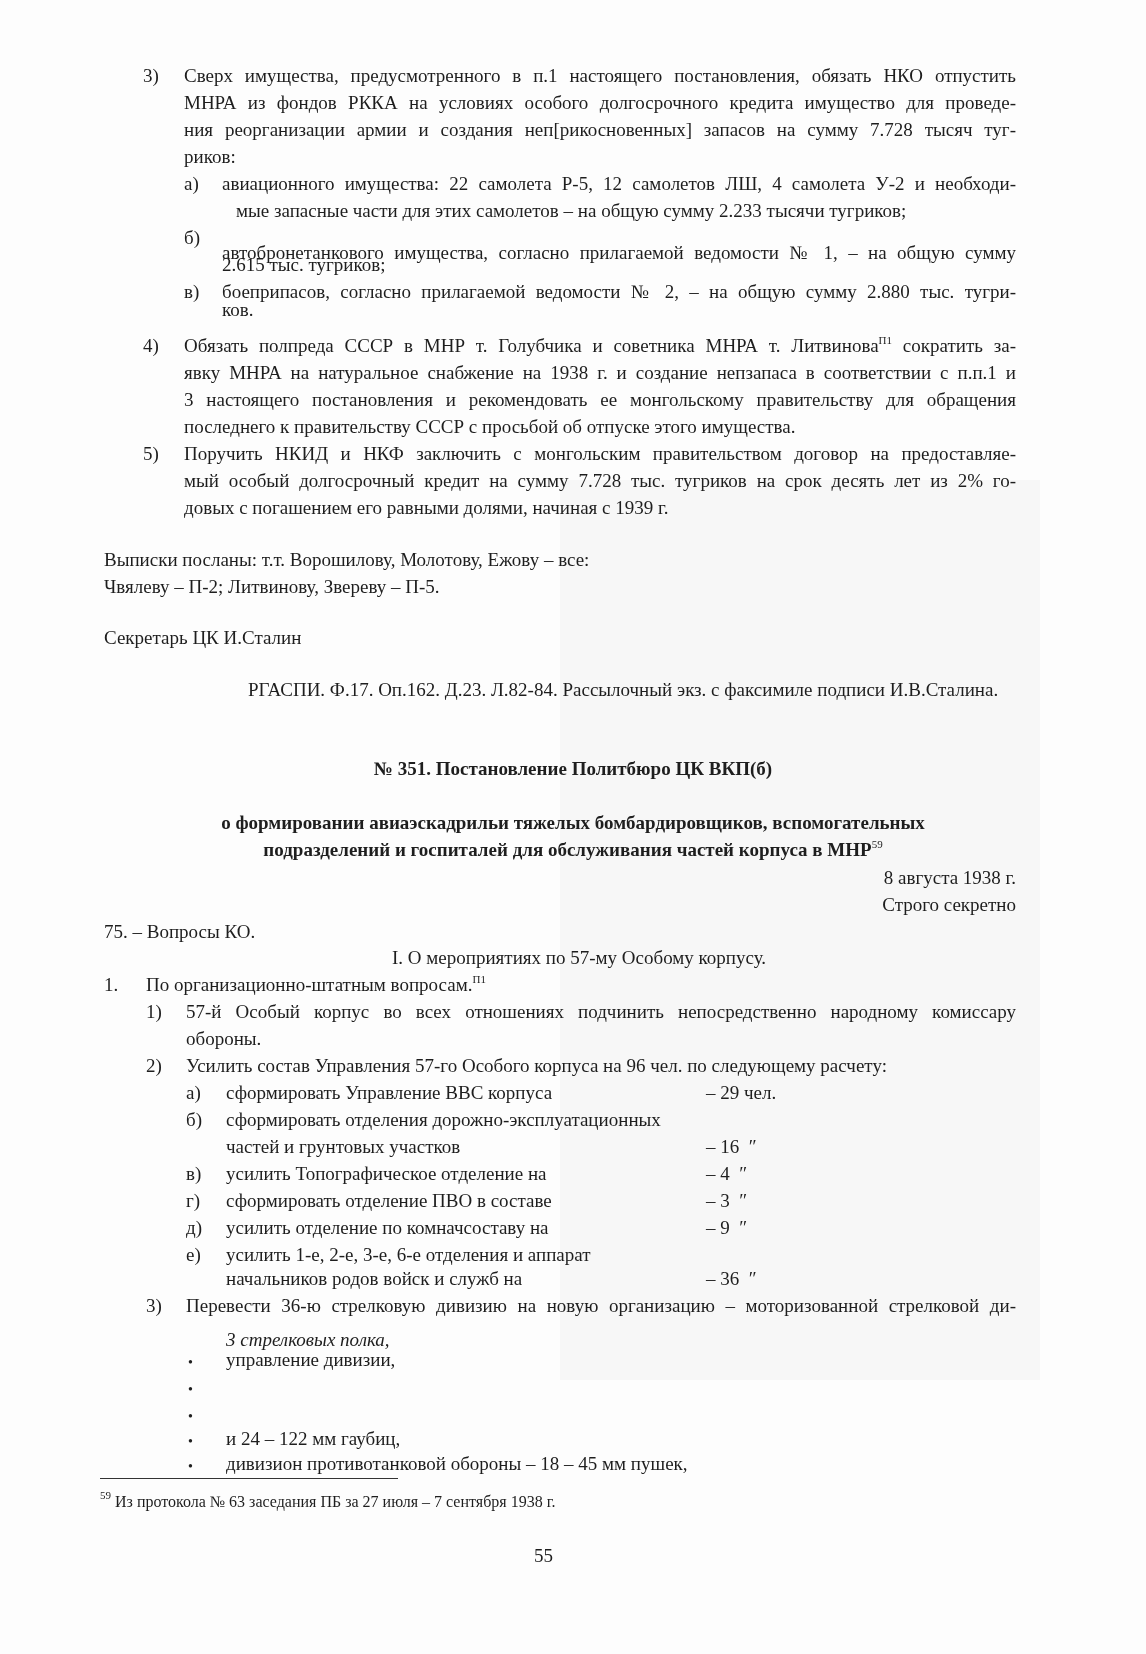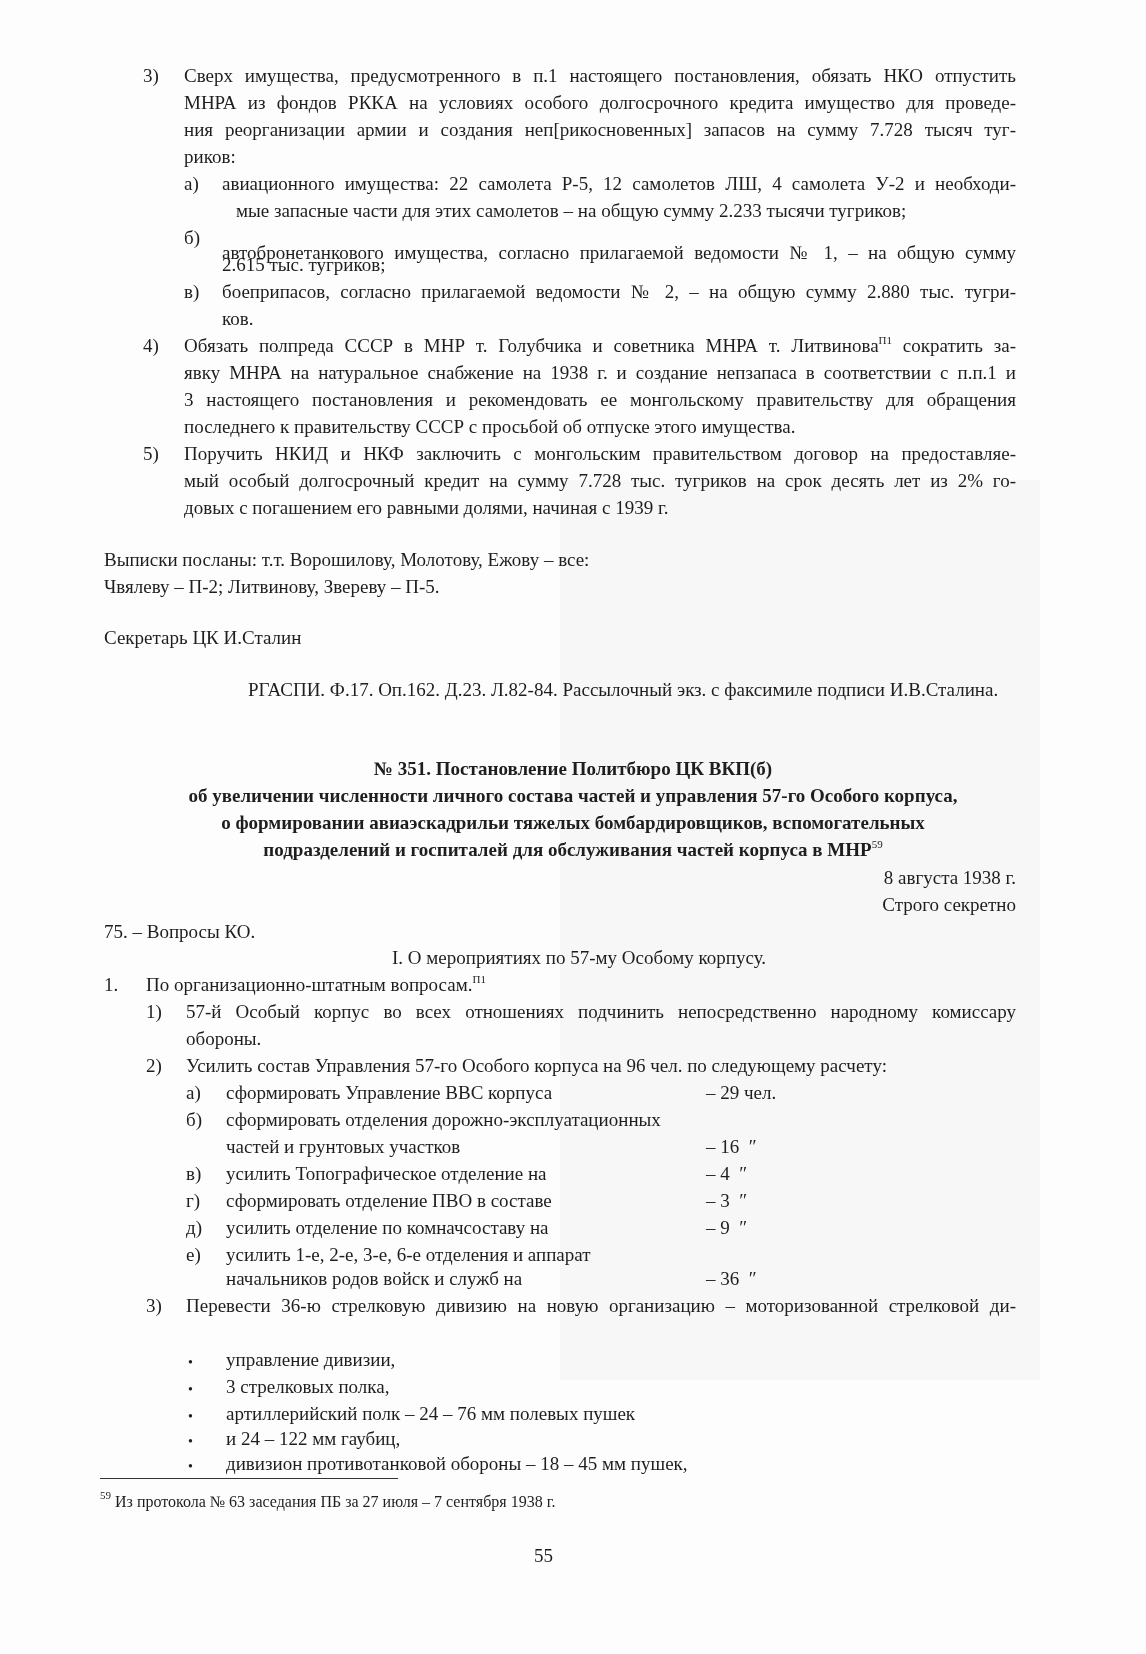--- a/index.html
+++ b/index.html
@@ -40,42 +40,41 @@
   <span class="num" style="left:184px; top:170px;">а)</span>
   <div class="just" style="left:222px; top:170px; width:794px;">авиационного имущества: 22 самолета Р-5, 12 самолетов ЛШ, 4 самолета У-2 и необходи-</div>
   <div class="abs" style="left:236px; top:197px;">мые запасные части для этих самолетов – на общую сумму 2.233 тысячи тугриков;</div>
 
   <span class="num" style="left:184px; top:224px;">б)</span>
   <div class="just" style="left:222px; top:239px; width:794px;">автобронетанкового имущества, согласно прилагаемой ведомости № 1, – на общую сумму</div>
   <div class="abs" style="left:222px; top:251px;">2.615 тыс. тугриков;</div>
 
   <span class="num" style="left:184px; top:278px;">в)</span>
   <div class="just" style="left:222px; top:278px; width:794px;">боеприпасов, согласно прилагаемой ведомости № 2, – на общую сумму 2.880 тыс. тугри-</div>
-  <div class="abs" style="left:222px; top:305px;">ков.</div>
+  <div class="abs" style="left:222px; top:296px;">ков.</div>
 
   <span class="num" style="left:143px; top:332px;">4)</span>
   <div class="just" style="left:184px; top:332px; width:832px;"><span>Обязать полпреда СССР в МНР т. Голубчика и советника МНРА т. Литвинова</span><sup>П1</sup><span> сократить за-</span></div>
   <div class="just" style="left:184px; top:359px; width:832px;">явку МНРА на натуральное снабжение на 1938 г. и создание непзапаса в соответствии с п.п.1 и</div>
   <div class="just" style="left:184px; top:386px; width:832px;">3 настоящего постановления и рекомендовать ее монгольскому правительству для обращения</div>
   <div class="abs" style="left:184px; top:413px;">последнего к правительству СССР с просьбой об отпуске этого имущества.</div>
 
   <span class="num" style="left:143px; top:440px;">5)</span>
   <div class="just" style="left:184px; top:440px; width:832px;">Поручить НКИД и НКФ заключить с монгольским правительством договор на предоставляе-</div>
   <div class="just" style="left:184px; top:467px; width:832px;">мый особый долгосрочный кредит на сумму 7.728 тыс. тугриков на срок десять лет из 2% го-</div>
   <div class="abs" style="left:184px; top:494px;">довых с погашением его равными долями, начиная с 1939 г.</div>
 
   <div class="abs" style="left:104px; top:546px;">Выписки посланы: т.т. Ворошилову, Молотову, Ежову – все:</div>
   <div class="abs" style="left:104px; top:573px;">Чвялеву – П-2; Литвинову, Звереву – П-5.</div>
 
   <div class="abs" style="left:104px; top:624px;">Секретарь ЦК И.Сталин</div>
 
   <div class="abs" style="left:248px; top:676px;">РГАСПИ. Ф.17. Оп.162. Д.23. Л.82-84. Рассылочный экз. с факсимиле подписи И.В.Сталина.</div>
 
   <div class="center bold" style="top:755px;">№ 351. Постановление Политбюро ЦК ВКП(б)</div>
-  <div class="center bold" style="top:782px;">об увеличении численности личного состава частей и управления 57-го Особого корпуса,</div>
   <div class="center bold" style="top:809px;">о формировании авиаэскадрильи тяжелых бомбардировщиков, вспомогательных</div>
   <div class="center bold" style="top:836px;"><span>подразделений и госпиталей для обслуживания частей корпуса в МНР</span><sup style="font-weight:normal;">59</sup></div>
 
   <div class="right" style="top:864px; right:130px;">8 августа 1938 г.</div>
   <div class="right" style="top:891px; right:130px;">Строго секретно</div>
 
   <div class="abs" style="left:104px; top:918px;">75. – Вопросы КО.</div>
 
   <div class="abs" style="left:392px; top:944px;">I. О мероприятиях по 57-му Особому корпусу.</div>
 
@@ -114,23 +113,22 @@
   <div class="abs" style="left:226px; top:1241px;">усилить 1-е, 2-е, 3-е, 6-е отделения и аппарат</div>
   <div class="abs" style="left:226px; top:1265px;">начальников родов войск и служб на</div>
   <div class="abs" style="left:706px; top:1265px; white-space:pre;">– 36  ″</div>
 
   <span class="num" style="left:146px; top:1292px;">3)</span>
   <div class="just" style="left:186px; top:1292px; width:830px;">Перевести 36-ю стрелковую дивизию на новую организацию – моторизованной стрелковой ди-</div>
 
   <span class="bullet" style="left:188px; top:1349px;">•</span>
   <div class="abs" style="left:226px; top:1346px;">управление дивизии,</div>
   <span class="bullet" style="left:188px; top:1376px;">•</span>
-  <div class="abs" style="left:226px; top:1373px;">3 стрелковых полка,</div>
+  <div class="abs" style="left:226px; top:1326px;font-style:italic;">3 стрелковых полка,</div>
   <span class="bullet" style="left:188px; top:1403px;">•</span>
-  <div class="abs" style="left:226px; top:1400px;">артиллерийский полк – 24 – 76 мм полевых пушек</div>
   <span class="bullet" style="left:188px; top:1428px;">•</span>
   <div class="abs" style="left:226px; top:1425px;">и 24 – 122 мм гаубиц,</div>
   <span class="bullet" style="left:188px; top:1453px;">•</span>
   <div class="abs" style="left:226px; top:1450px;">дивизион противотанковой обороны – 18 – 45 мм пушек,</div>
 
   <div class="rule"></div>
   <div class="abs fn" style="left:100px; top:1488px;"><sup>59</sup><span> Из протокола № 63 заседания ПБ за 27 июля – 7 сентября 1938 г.</span></div>
 
   <div class="abs" style="left:534px; top:1542px;">55</div>
 

